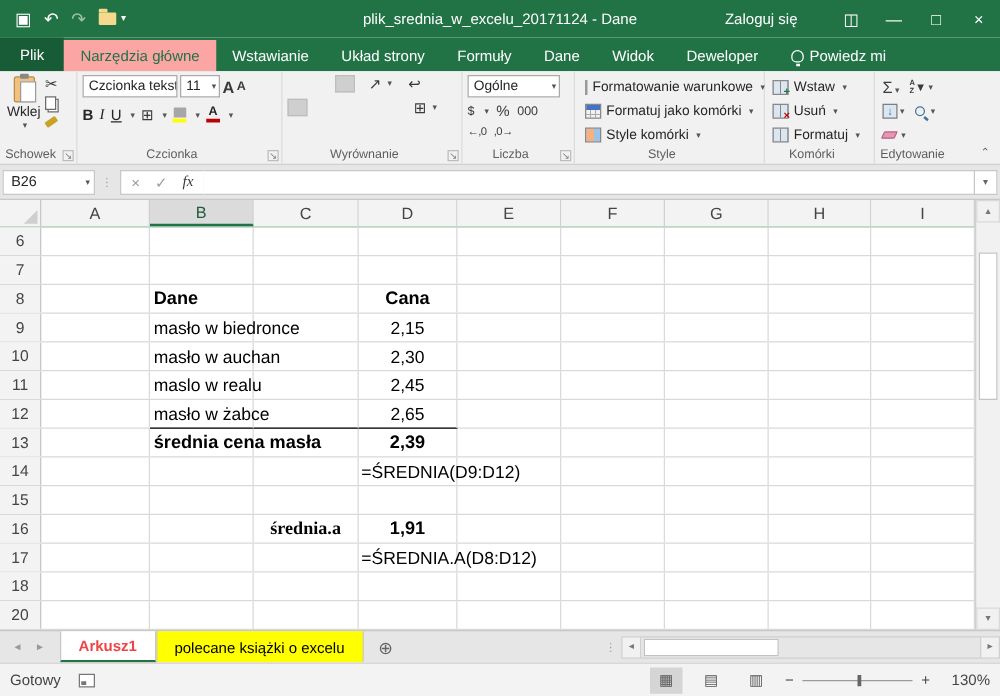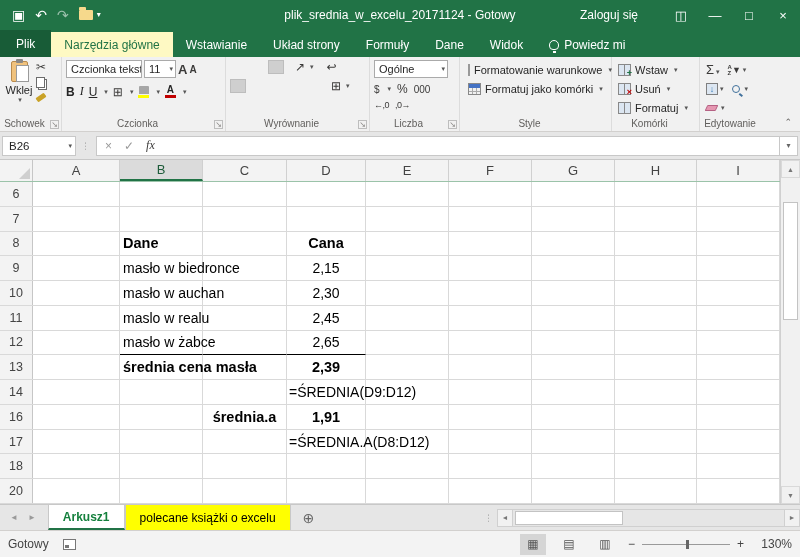--- a/index.html
+++ b/index.html
@@ -17,21 +17,21 @@
   .folder-ic:before { content:""; position:absolute; top:-3px; left:0; width:7px; height:3px; background:#f6d98c; border-radius:1px 1px 0 0; }
   .title-text { position:absolute; left:0; right:0; text-align:center; font-size:12px; color:#fff; }
   .tb-right { margin-left:auto; display:flex; align-items:center; gap:0; z-index:2; }
   .signin { font-size:12px; margin-right:26px; }
   .winbtn { width:34px; height:30px; display:flex; align-items:center; justify-content:center; font-size:13px; }
 
   
   .ribbon-tabs { height:27px; background:#217346; display:flex; align-items:flex-end; color:#fff; flex:0 0 27px; }
   .rtab { padding:0 13px; height:24px; display:flex; align-items:center; font-size:12px; white-space:nowrap; }
   .rtab.file { background:#185c37; height:27px; padding:0 16px; }
-  .rtab.active { background:#fef9c3; color:#217346; height:25px; }
+  .rtab.active { background:#fca5a5; color:#217346; height:25px; }
   .rtab .bulb { width:10px; height:10px; border:1px solid #fff; border-radius:50% 50% 40% 40%; margin-right:5px; position:relative; }
   .rtab .bulb:after { content:""; position:absolute; left:3px; top:10px; width:3px; height:2px; background:#fff; }
   .share-tab { margin-left:auto; display:flex; align-items:center; padding-right:14px; }
 
   
   .ribbon { height:75px; background:#f1f1f1; border-bottom:1px solid #d2d0ce; display:flex; flex:0 0 75px; position:relative; }
   .rgroup { position:relative; display:flex; flex-direction:column; padding:3px 2px 0 4px; border-right:1px solid #dcdcdc; }
   .rgroup-label { position:absolute; bottom:2px; left:0; right:12px; text-align:center; font-size:10px; color:#605e5c; white-space:nowrap; }
   .launcher { position:absolute; bottom:2px; right:2px; font-size:8px; color:#8a8886; border:1px solid #bdbdbd; width:9px; height:9px; line-height:7px; text-align:center; }
   .dd { font-size:7px; color:#555; margin-left:2px; }
@@ -133,21 +133,21 @@
 
   .v-scroll { width:20px; flex:0 0 20px; background:#f1f1f1; border-left:1px solid #d0d0d0; display:flex; flex-direction:column; align-items:center; }
   .vs-btn { height:18px; width:100%; display:flex; align-items:center; justify-content:center; font-size:7px; color:#777; background:#f1f1f1; border:1px solid #d9d9d9; }
   .vs-track { flex:1; width:100%; position:relative; }
   .vs-thumb { position:absolute; top:24px; left:2px; right:2px; height:118px; background:#fff; border:1px solid #c3c3c3; }
 
   
   .sheetbar { height:26px; background:#e6e6e6; border-top:1px solid #c8c8c8; display:flex; align-items:stretch; flex:0 0 26px; }
   .sheet-nav { display:flex; align-items:center; gap:10px; padding:0 12px 0 10px; color:#9a9a9a; font-size:8px; }
   .stab { display:flex; align-items:center; padding:0 14px; font-size:12px; border-right:1px solid #c8c8c8; border-left:1px solid #c8c8c8; }
-  .stab.active { background:#fff; color:#15803d; font-weight:bold; border-bottom:2px solid #217346; }
+  .stab.active { background:#fff; color:#ef4444; font-weight:bold; border-bottom:2px solid #217346; }
   .stab.yellow { background:#ffff00; color:#000; }
   .add-sheet { display:flex; align-items:center; padding:0 12px; color:#666; font-size:14px; }
   .h-scroll { margin-left:auto; display:flex; align-items:center; width:316px; }
   .hs-dots { color:#a0a0a0; font-size:9px; padding-right:4px; }
   .hs-btn { width:16px; height:18px; display:flex; align-items:center; justify-content:center; font-size:7px; color:#777; background:#f1f1f1; border:1px solid #d0d0d0; }
   .hs-track { flex:1; height:18px; position:relative; background:#e6e6e6; border-top:1px solid #d0d0d0; border-bottom:1px solid #d0d0d0; }
   .hs-thumb { position:absolute; left:2px; top:1px; bottom:1px; width:108px; background:#fff; border:1px solid #c3c3c3; }
 
   
   .statusbar { height:27px; background:#f3f3f3; border-top:1px solid #d2d0ce; display:flex; align-items:center; padding:0 8px; color:#444; font-size:12px; flex:0 0 27px; }
@@ -167,38 +167,39 @@
 <div class="app">
 
   <div class="titlebar">
     <div class="qat">
       <span class="ic">▣</span>
       <span class="ic">↶</span>
       <span class="ic dim">↷</span>
       <span class="folder-ic"></span>
       <span class="ic mini">▾</span>
     </div>
-    <div class="title-text">plik_srednia_w_excelu_20171124 - Gotowy</div>
+    <div class="title-text">plik_srednia_w_excelu_20171124 - Dane</div>
     <div class="tb-right">
       <span class="signin">Zaloguj się</span>
       <span class="winbtn">◫</span>
       <span class="winbtn">—</span>
       <span class="winbtn">□</span>
       <span class="winbtn">×</span>
     </div>
   </div>
 
   <div class="ribbon-tabs">
     <div class="rtab file">Plik</div>
     <div class="rtab active">Narzędzia główne</div>
     <div class="rtab">Wstawianie</div>
     <div class="rtab">Układ strony</div>
     <div class="rtab">Formuły</div>
     <div class="rtab">Dane</div>
     <div class="rtab">Widok</div>
+    <div class="rtab">Deweloper</div>
     <div class="rtab">
         <span class="bulb"></span>
         <span>Powiedz mi</span>
       </div>
     <div class="rtab share-tab"></div>
   </div>
 
   <div class="ribbon">
 
     <div class="rgroup g-clip">
@@ -294,20 +295,25 @@
 
     <div class="rgroup g-style">
       <div class="style-item">
           <span class="cf-ic"></span>
           <span>Formatowanie warunkowe</span>
           <span class="dd">▾</span>
         </div>
       <div class="style-item">
           <span class="tbl-ic"></span>
           <span>Formatuj jako komórki</span>
+          <span class="dd">▾</span>
+        </div>
+      <div class="style-item">
+          <span class="cs-ic"></span>
+          <span>Style komórki</span>
           <span class="dd">▾</span>
         </div>
       <span class="rgroup-label">Style</span>
     </div>
 
     <div class="rgroup g-cells">
       <div class="style-item">
           <span class="cell-ic">
             <span style="color:#217346">+</span>
           </span>
@@ -497,24 +503,36 @@
             <div class="g-cell" style="width: 79px; flex: 0 0 79px;">
               <span class="ovf">=ŚREDNIA(D9:D12)</span>
             </div>
             <div class="g-cell" style="width: 83px; flex: 0 0 83px;"></div>
             <div class="g-cell" style="width: 83px; flex: 0 0 83px;"></div>
             <div class="g-cell" style="width: 83px; flex: 0 0 83px;"></div>
             <div class="g-cell" style="width: 82px; flex: 0 0 82px;"></div>
             <div class="g-cell" style="width: 83px; flex: 0 0 83px;"></div>
           </div>
           <div class="g-row">
+            <div class="row-h">15</div>
+            <div class="g-cell" style="width: 87px; flex: 0 0 87px;"></div>
+            <div class="g-cell" style="width: 83px; flex: 0 0 83px;"></div>
+            <div class="g-cell" style="width: 84px; flex: 0 0 84px;"></div>
+            <div class="g-cell" style="width: 79px; flex: 0 0 79px;"></div>
+            <div class="g-cell" style="width: 83px; flex: 0 0 83px;"></div>
+            <div class="g-cell" style="width: 83px; flex: 0 0 83px;"></div>
+            <div class="g-cell" style="width: 83px; flex: 0 0 83px;"></div>
+            <div class="g-cell" style="width: 82px; flex: 0 0 82px;"></div>
+            <div class="g-cell" style="width: 83px; flex: 0 0 83px;"></div>
+          </div>
+          <div class="g-row">
             <div class="row-h">16</div>
             <div class="g-cell" style="width: 87px; flex: 0 0 87px;"></div>
             <div class="g-cell" style="width: 83px; flex: 0 0 83px;"></div>
-            <div class="g-cell bold center" style="width: 84px; flex: 0 0 84px;">średnia.a</div>
+            <div class="g-cell bold center" style="width: 84px; flex: 0 0 84px; font-family: Liberation Serif, serif;">średnia.a</div>
             <div class="g-cell bold center" style="width: 79px; flex: 0 0 79px;">1,91</div>
             <div class="g-cell" style="width: 83px; flex: 0 0 83px;"></div>
             <div class="g-cell" style="width: 83px; flex: 0 0 83px;"></div>
             <div class="g-cell" style="width: 83px; flex: 0 0 83px;"></div>
             <div class="g-cell" style="width: 82px; flex: 0 0 82px;"></div>
             <div class="g-cell" style="width: 83px; flex: 0 0 83px;"></div>
           </div>
           <div class="g-row">
             <div class="row-h">17</div>
             <div class="g-cell" style="width: 87px; flex: 0 0 87px;"></div>

